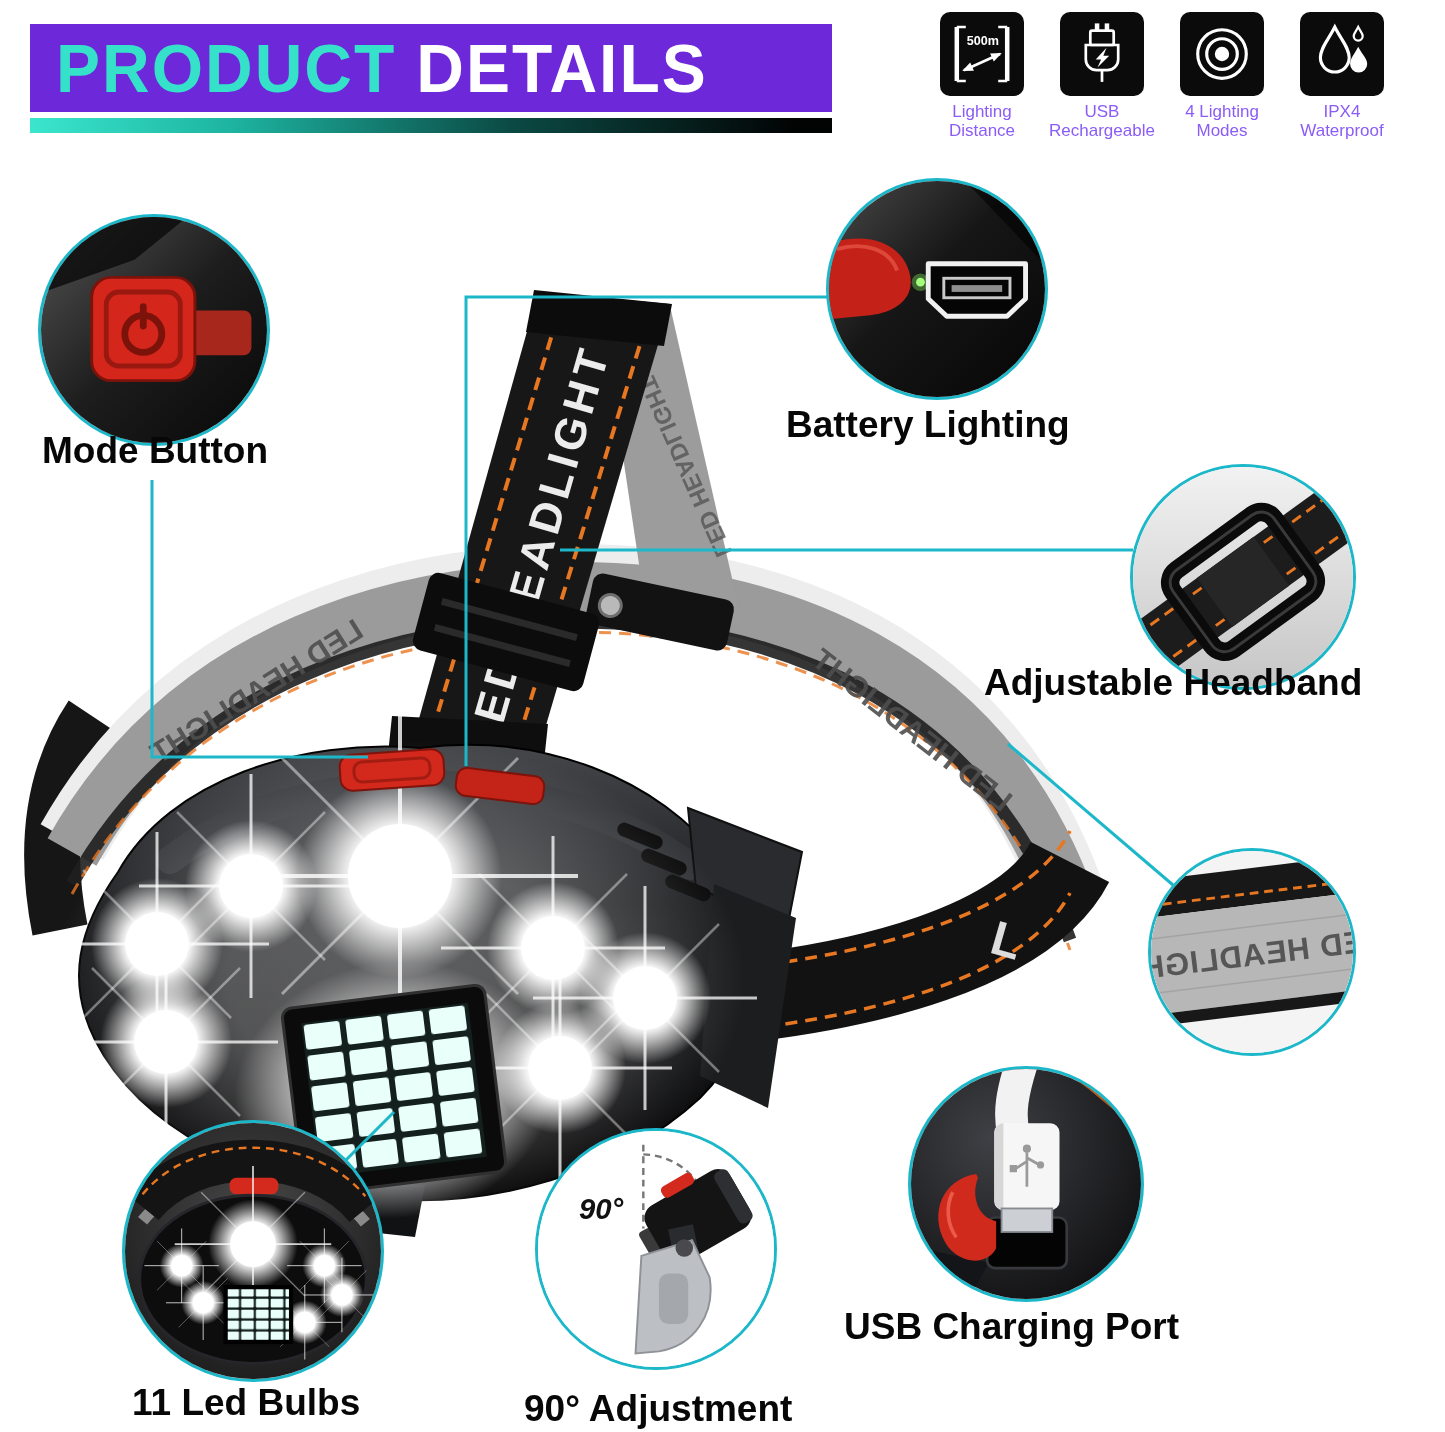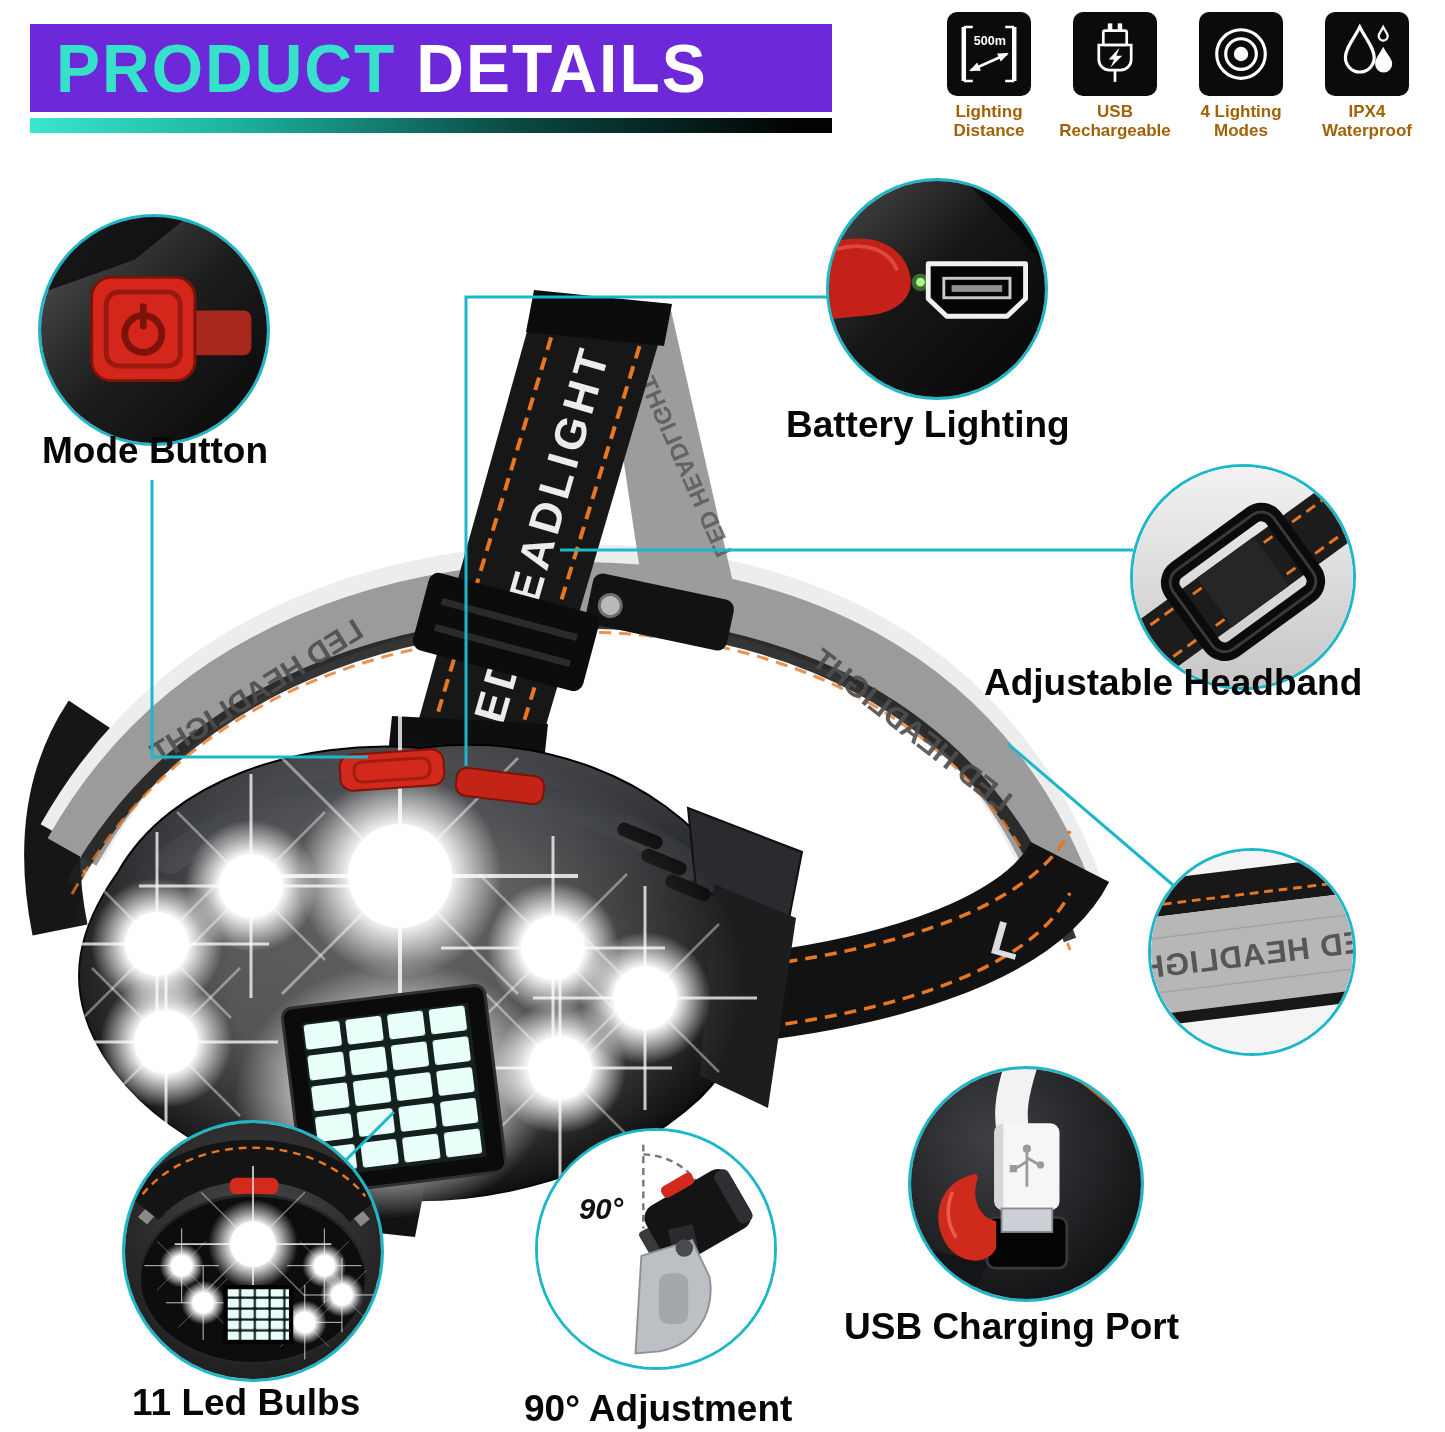--- a/index.html
+++ b/index.html
@@ -13,26 +13,26 @@
 
   
   .header-bar{position:absolute;left:30px;top:24px;width:802px;height:88px;background:#6d28d9;
     display:flex;align-items:center;padding-left:26px;z-index:4;}
   .header-title{font-size:66px;font-weight:900;letter-spacing:2px;color:#fff;transform:scaleY(1.05);white-space:nowrap;}
   .header-title .accent{color:var(--accent);margin-right:20px;}
   .header-strip{position:absolute;left:30px;top:118px;width:802px;height:15px;z-index:4;
     background:linear-gradient(90deg,#3ae6cd 0%,#1db4a1 25%,#0b4a44 60%,#020404 95%);}
 
   
-  .features{position:absolute;left:922px;top:12px;width:512px;display:flex;gap:6px;z-index:4;justify-content:center;}
+  .features{position:absolute;left:922px;top:12px;width:512px;display:flex;z-index:4;}
   .feature{width:120px;display:flex;flex-direction:column;align-items:center;}
   .feature-icon{width:84px;height:84px;background:#0b0b0b;border-radius:10px;
     display:flex;align-items:center;justify-content:center;}
   .feature-icon svg{width:72px;height:72px;display:block;}
-  .feature-label{margin-top:6px;font-size:17px;font-weight:700;color:#a16207;text-align:center;line-height:1.12;}
+  .feature-label{margin-top:6px;font-size:17px;font-weight:400;color:#8b5cf6;text-align:center;line-height:1.12;}
 
   
   .callout{position:absolute;border-radius:50%;border:3px solid var(--callout);overflow:hidden;z-index:2;background:#fff;}
   .callout svg{display:block;width:100%;height:100%;}
 
   
   .callout-label{position:absolute;font-size:37px;font-weight:800;color:#070707;white-space:nowrap;z-index:3;}
 
   #product-layer{position:absolute;left:0;top:0;z-index:1;}
   .cline{fill:none;stroke:var(--callout);stroke-width:3px;}

